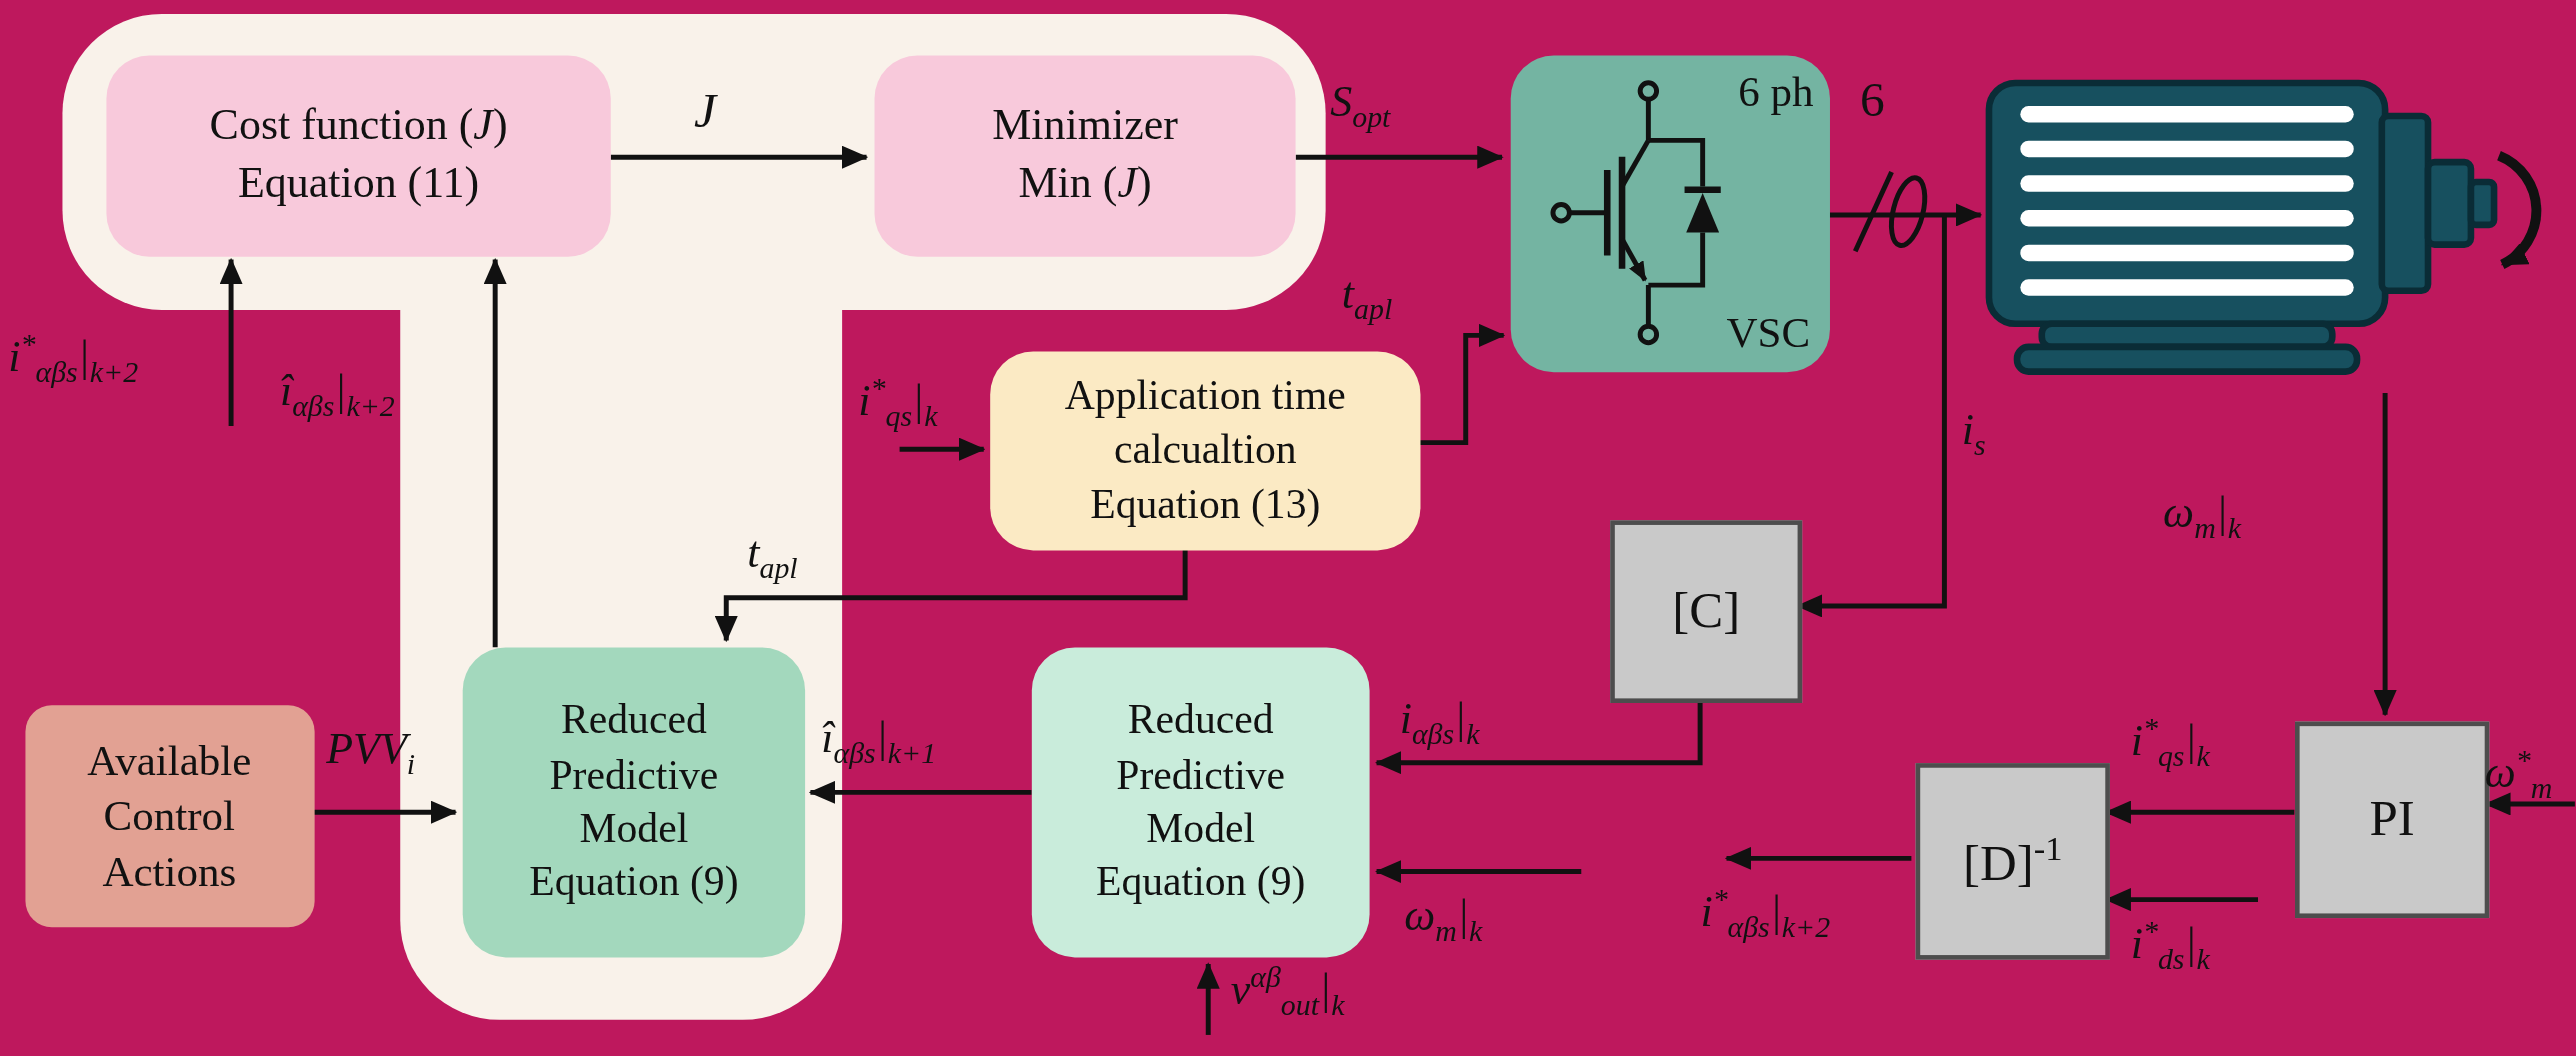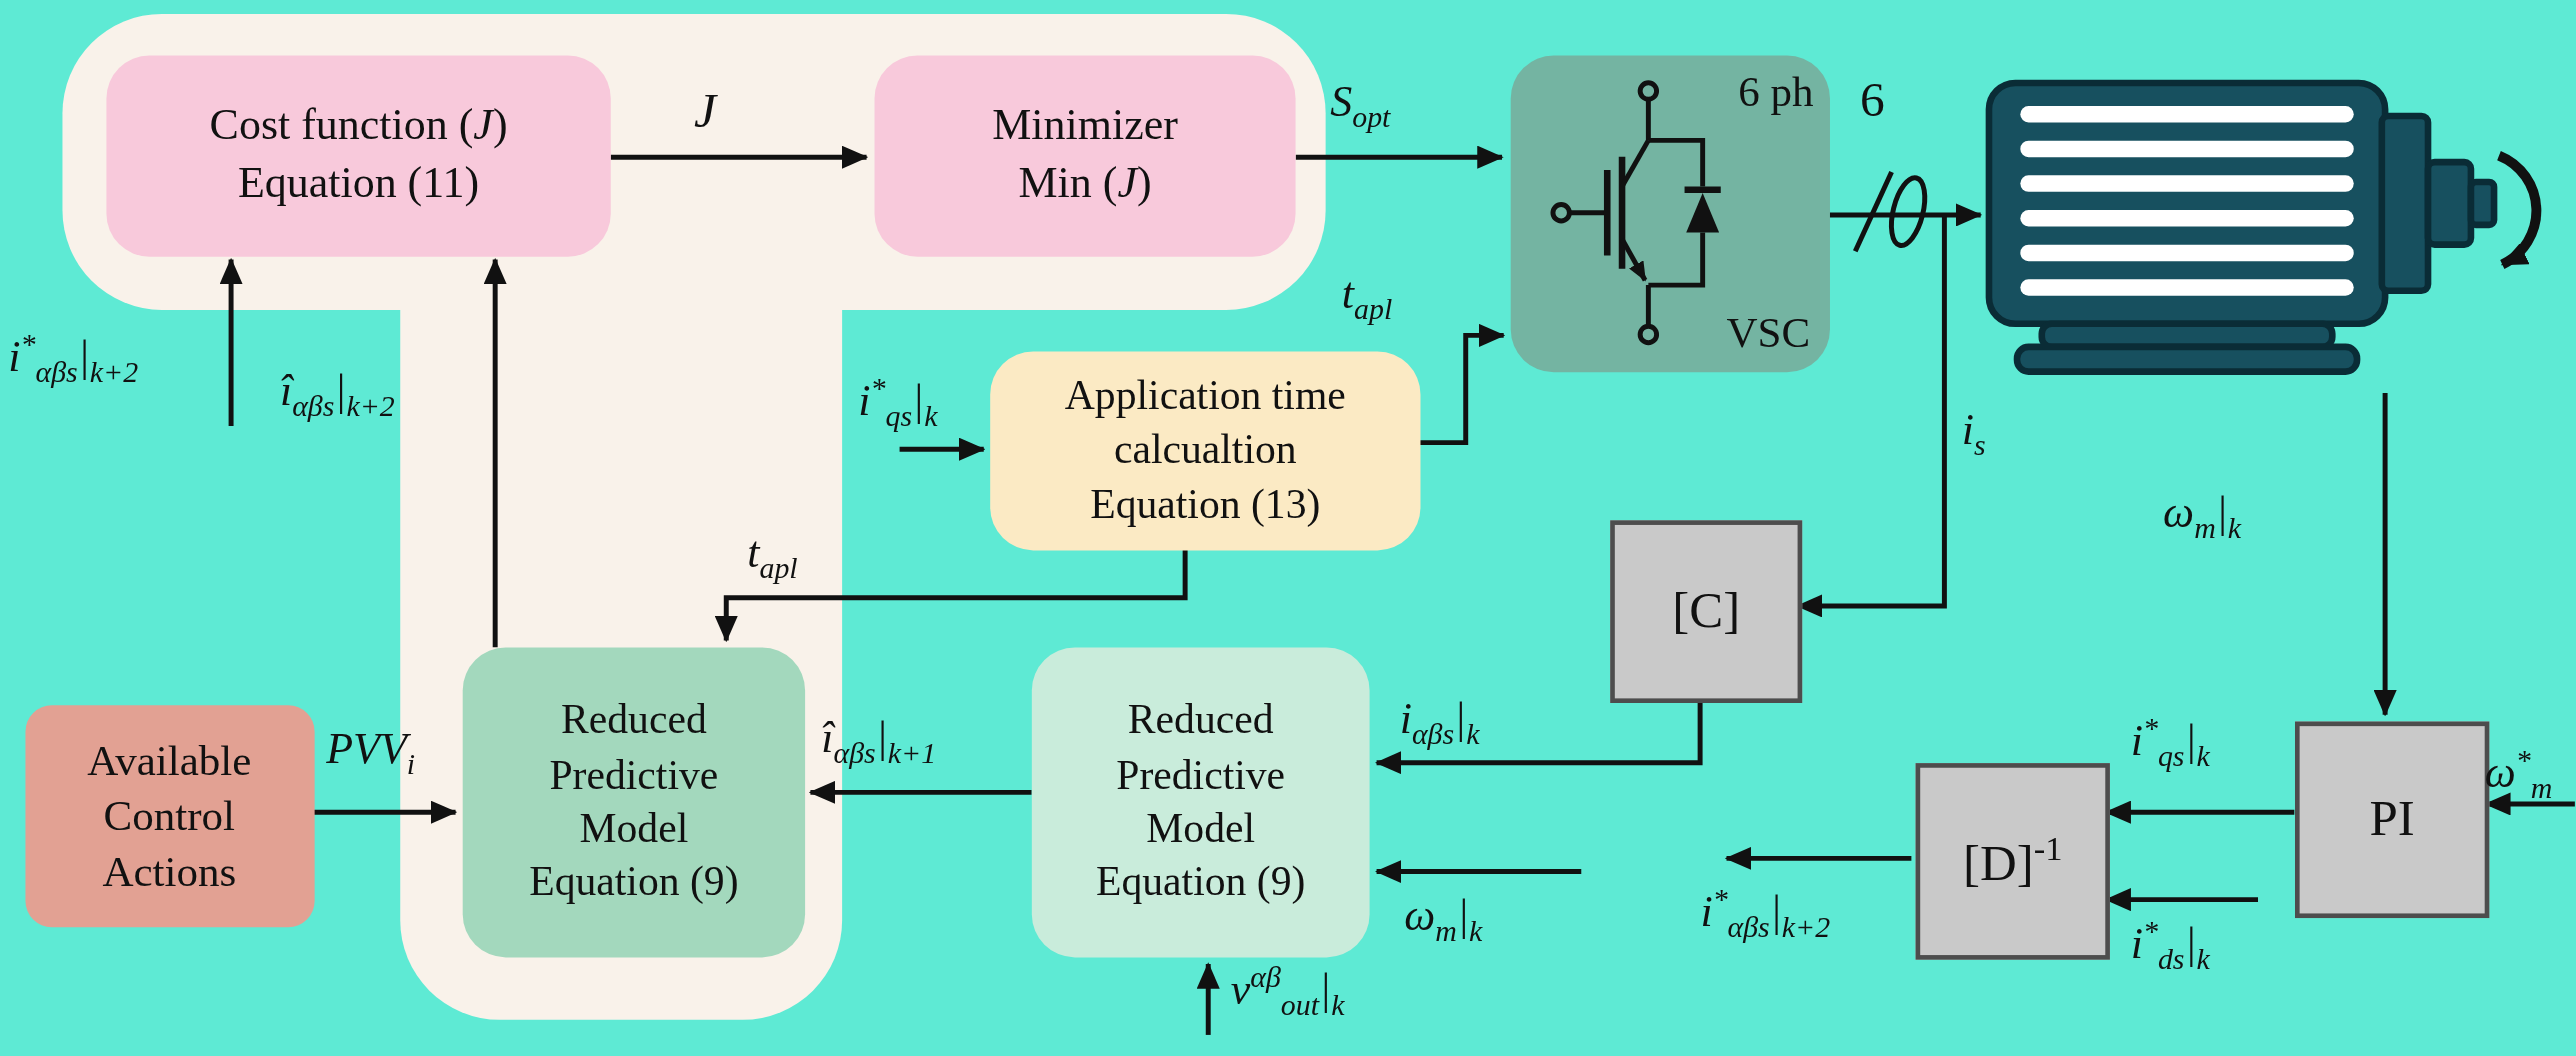--- a/index.html
+++ b/index.html
@@ -1,16 +1,16 @@
 <!DOCTYPE html>
 <html style="font-size:11.4px"><head>
 <meta charset="utf-8">
 <style>
   html,body{margin:0;padding:0;background:#ffffff;}
-  .viewport{position:relative;width:2576px;height:1056px;overflow:hidden;background:#5eead4;}
+  .viewport{position:relative;width:2576px;height:1056px;overflow:hidden;background:#be185d;}
   .stage{position:absolute;left:0;top:0;width:1113px;height:457px;
          transform:scale(2.3135,2.3125);transform-origin:0 0;
          font-family:"Liberation Serif",serif;color:#111;}
   .cream{position:absolute;background:#f9f2ea;border-radius:43px;z-index:1;}
   .wires{position:absolute;left:0;top:0;z-index:5;}
   .block{position:absolute;display:flex;align-items:center;justify-content:center;
          text-align:center;font-size:18.6px;line-height:1.3;z-index:10;}
   .block span{white-space:pre-line;display:block;}
   .rounded{border-radius:18.6px;}
   .graybox{background:#c9c9c9;border:2.1px solid #4d4d4d;font-size:22px;z-index:10;}

